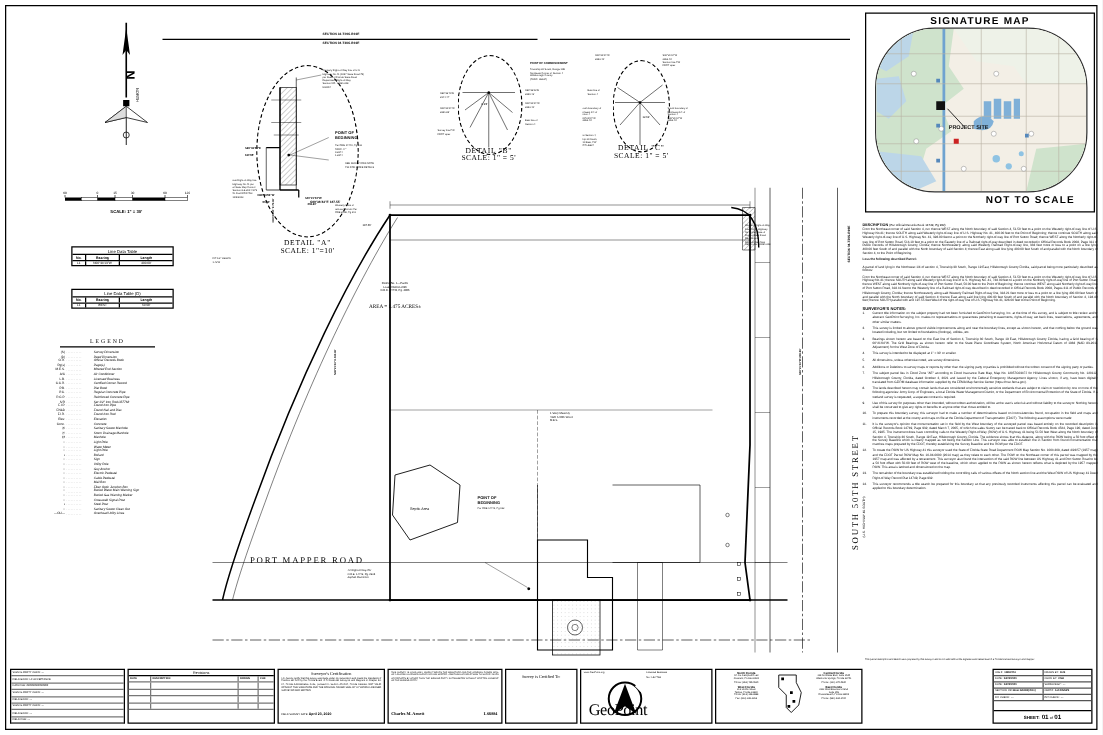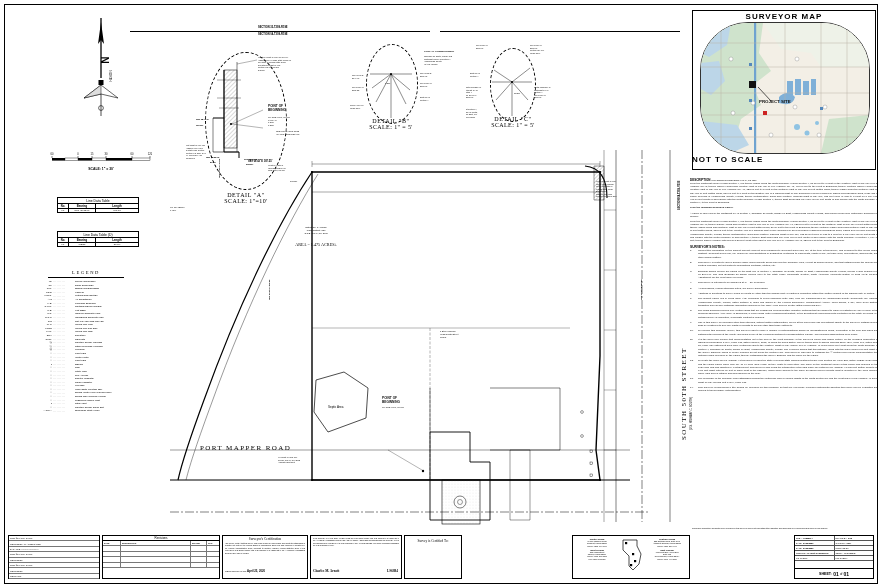--- a/index.html
+++ b/index.html
@@ -11,21 +11,21 @@
   .bdr{position:absolute;border:1px solid #000;box-sizing:border-box;}
   .ln{position:absolute;background:#000;}
   .b{font-weight:bold;}
   .serif{font-family:"Liberation Serif",serif;}
   
   #frame{left:4px;top:4px;width:874px;height:580px;}
   
   #vicbox{left:692px;top:10px;width:184px;height:160px;border:1px solid #000;}
   #victitle{position:absolute;left:692px;top:12px;width:184px;text-align:center;
     font-size:8px;font-weight:bold;letter-spacing:1px;font-family:"Liberation Sans",sans-serif;}
-  #vicnts{position:absolute;left:692px;top:155px;width:184px;text-align:left;
+  #vicnts{position:absolute;left:676px;top:155px;width:184px;text-align:right;
     font-size:8px;font-weight:bold;letter-spacing:1px;}
   #vicmap{position:absolute;left:700px;top:22px;width:168px;height:130px;
     border-radius:48px;overflow:hidden;border:1px solid #333;background:#eef3ec;}
   #projsite{position:absolute;font-size:4.4px;font-weight:bold;color:#111;white-space:nowrap;}
   
   #textcol{position:absolute;left:690px;top:178px;width:188px;height:348px;}
   .tcHead{font-size:3.3px;font-weight:bold;margin-top:3px;}
   .tcP{font-size:2.5px;line-height:1.28;text-align:justify;margin-bottom:2px;color:#111;}
   .tcNum{display:flex;gap:2px;margin-bottom:2.2px;}
   .tcNum .n{width:6px;flex:0 0 6px;font-size:2.5px;}
@@ -74,21 +74,21 @@
   .tbC{border-right:0.4px solid #555;height:100%;display:flex;align-items:center;padding:0 1px;box-sizing:border-box;white-space:nowrap;overflow:hidden;}
   svg{display:block;}
 </style>
 </head>
 <body>
 
 <div id="sheet">
 
   <div class="bdr" id="frame"></div>
 
-  <div id="victitle">SURVEYOR MAP</div>
+  <div id="victitle">SIGNATURE MAP</div>
   <div class="bdr" id="vicbox"></div>
   <div id="vicmap">
     <svg width="168" height="130" viewBox="0 0 168 130">
       <rect x="0" y="0" width="168" height="130" fill="#f3efe6"></rect>
       <path d="M0,0 L62,0 L58,30 L70,48 L52,62 L60,82 L40,96 L30,130 L0,130 Z" fill="#cfe3cc"></path>
       <path d="M62,0 L168,0 L168,44 L120,44 L110,30 L80,26 Z" fill="#eef2e8"></path>
       <path d="M0,0 L30,0 L26,22 L8,34 L0,30 Z" fill="#bcd6e8"></path>
       <path d="M0,40 L18,38 L24,58 L10,72 L0,66 Z" fill="#bcd6e8"></path>
       <path d="M128,96 L168,92 L168,130 L120,130 Z" fill="#cfe3cc"></path>
       <path d="M0,98 L36,102 L48,122 L30,130 L0,130 Z" fill="#bcd6e8"></path>
@@ -789,20 +789,33 @@
   <div class="blk" style="left:310px;top:535px;width:92px;height:44px;">
     <div class="tiny" style="padding:1px 2px;text-align:justify;font-size:1.8px;">THIS SURVEY IS VALID ONLY WHEN IT BEARS THE SIGNATURE AND THE ORIGINAL RAISED SEAL OF A FLORIDA LICENSED SURVEYOR AND MAPPER. ADDITIONS OR DELETIONS TO SURVEY MAPS OR REPORTS BY OTHER THAN THE SIGNING PARTY IS PROHIBITED WITHOUT WRITTEN CONSENT OF THE SIGNING PARTY.</div>
     <div style="position:absolute;left:2px;bottom:5px;font-size:3.4px;font-weight:bold;font-family:'Liberation Serif',serif;">Charles M. Arnett</div>
     <div style="position:absolute;right:3px;bottom:5px;font-size:3.4px;font-weight:bold;font-family:'Liberation Serif',serif;">LS6884</div>
   </div>
 
   <div class="blk" style="left:404px;top:535px;width:58px;height:44px;">
     <div style="text-align:center;font-size:3.4px;font-family:'Liberation Serif',serif;margin-top:3px;">Survey is Certified To:</div>
   </div>
 
+  <div class="blk" style="left:464px;top:535px;width:106px;height:44px;">
+    <div style="position:absolute;left:2px;top:1px;font-size:2px;">www.GeoPoint.org</div>
+    <div style="position:absolute;left:52px;top:1px;font-size:2px;">Licensed Business</div>
+    <div style="position:absolute;left:52px;top:5px;font-size:2px;">No.: LB 7768</div>
+    <div style="position:absolute;left:18px;top:8px;">
+      <svg width="34" height="30" viewBox="0 0 34 30">
+        <circle cx="17" cy="15" r="13" fill="none" stroke="#000" stroke-width="1.6"></circle>
+        <path d="M17,3 L26,27 L17,21 L8,27 Z" fill="#000"></path>
+        <path d="M26,4 L33,11" stroke="#fff" stroke-width="3"></path>
+      </svg>
+    </div>
+    <div id="gpLogo" style="left:6px;top:24px;">GeoPoint</div>
+  </div>
 
   <div class="blk" style="left:572px;top:535px;width:118px;height:44px;">
     <div id="officesWrap" style="position:absolute;left:2px;top:2px;width:114px;display:flex;">
       <div style="width:44px;" id="offLeft">
           <div style="margin-bottom: 1.5px;">
             <div style="font-size: 2.3px; font-weight: bold; text-align: center;">North Florida</div>
             <div style="font-size: 1.9px; text-align: center; line-height: 1.25;">67 Joe Campbell Road</div>
             <div style="font-size: 1.9px; text-align: center; line-height: 1.25;">Crescent, Florida 32619</div>
             <div style="font-size: 1.9px; text-align: center; line-height: 1.25;">Phone: (352) 749-0610</div>
           </div>

